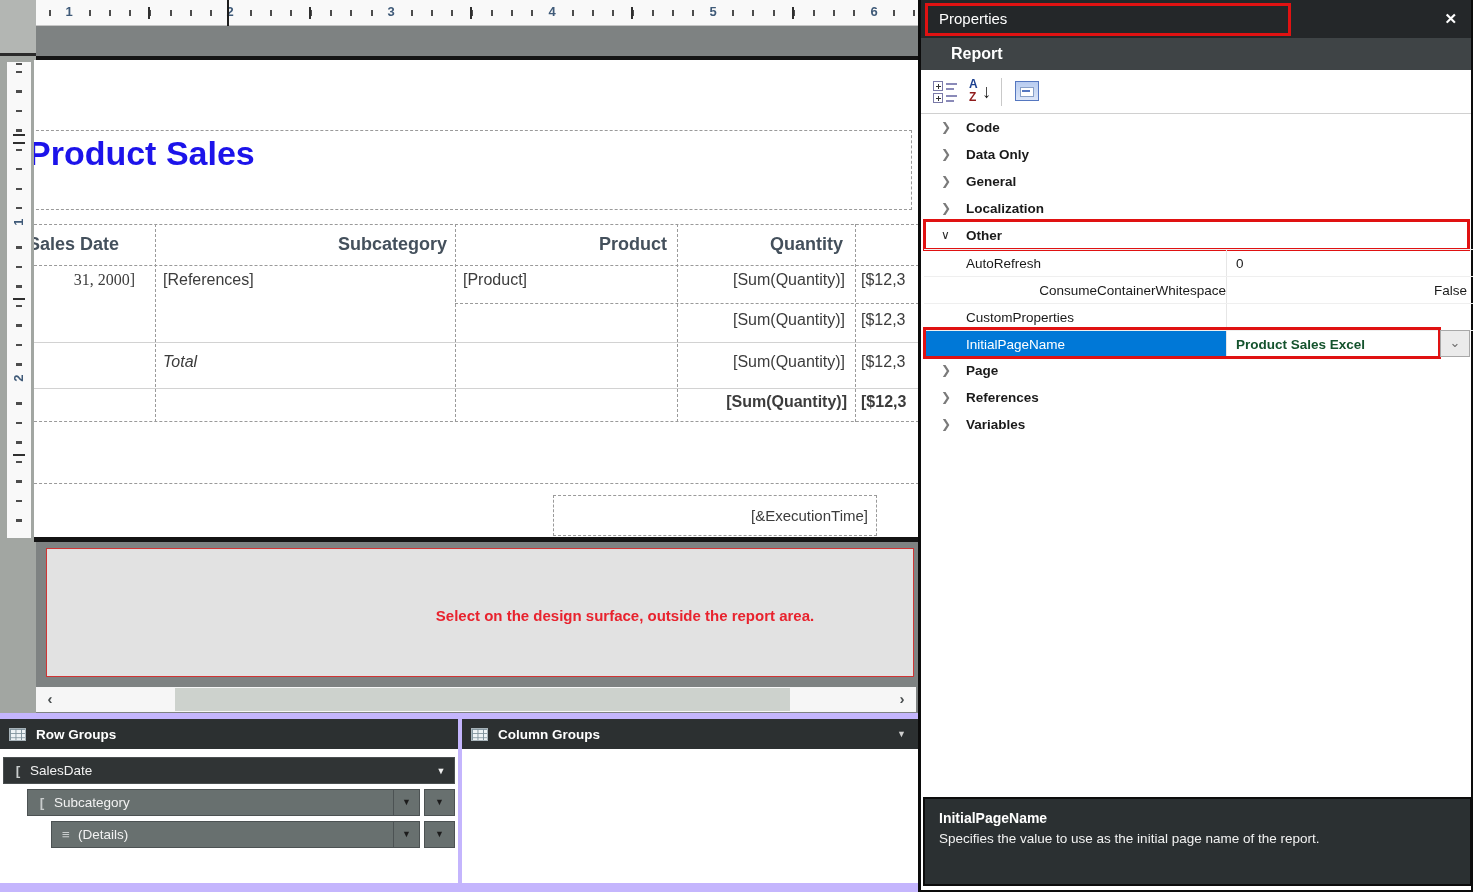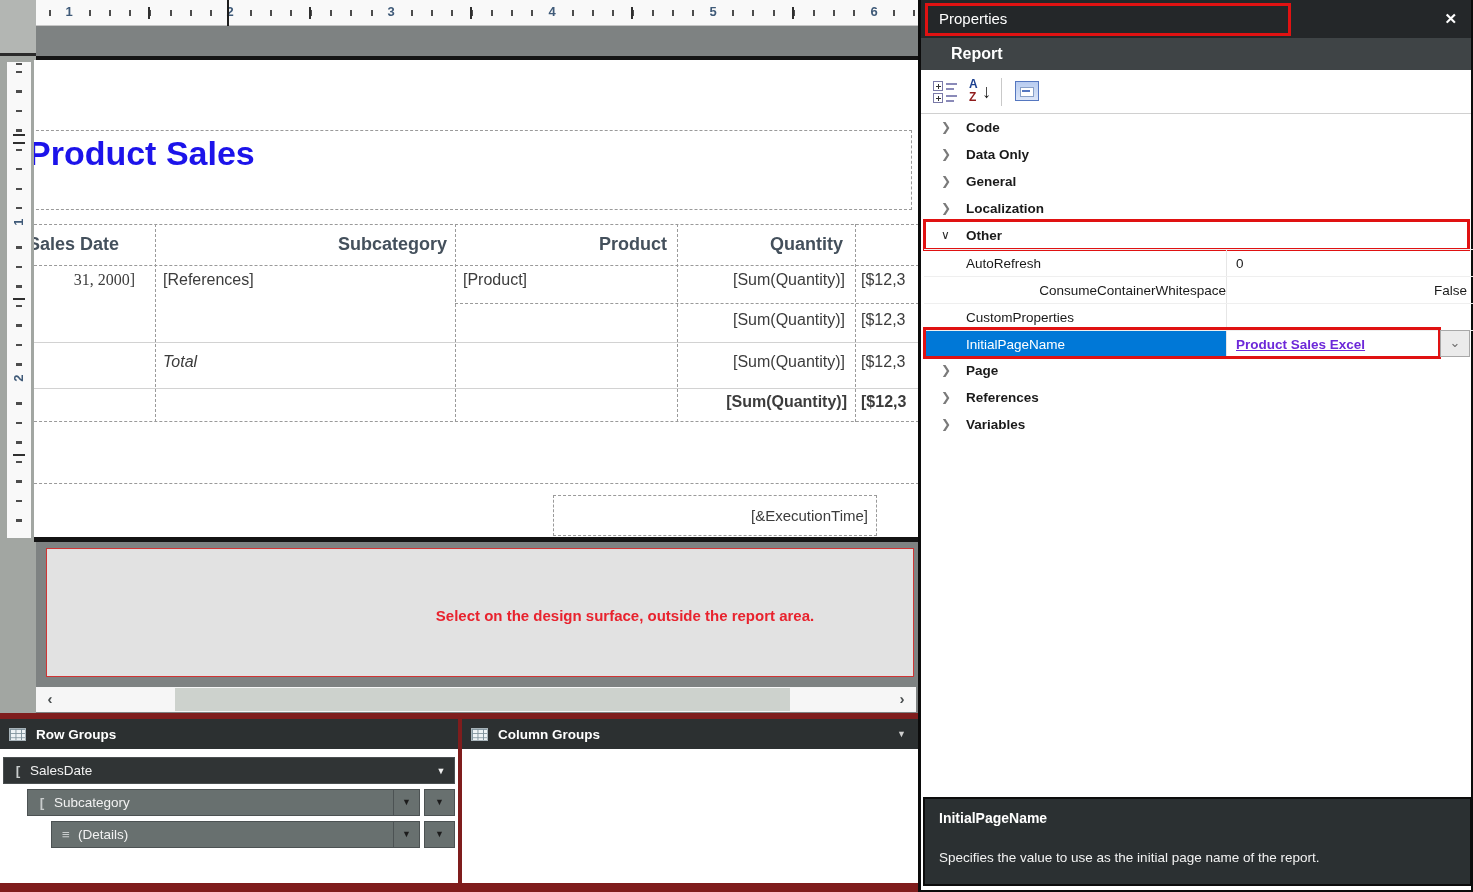--- a/index.html
+++ b/index.html
@@ -40,21 +40,21 @@
   #execbox { left:519px; top:435px; width:324px; height:41px; text-align:right; font-size:15px; color:#3c3c3c; line-height:39px; padding-right:8px; }
 
   
   #callout { left:46px; top:548px; width:868px; height:129px; background:#e2e2e2; border:1px solid #cf3434; }
   #callout span { position:absolute; left:310px; right:20px; top:58px; text-align:center; font-size:15px; font-weight:bold; color:#e8232e; }
   #hscroll { left:36px; top:687px; width:880px; height:25px; background:#f6f6f6; }
   .scroll-arrow { top:0; width:20px; height:25px; text-align:center; line-height:24px; font-size:15px; font-weight:bold; color:#4a4f50; }
   #hthumb { left:139px; top:1px; width:615px; height:23px; background:#cdd2cd; }
 
   
-  #groups { left:0; top:713px; width:920px; height:179px; background:#7f1d1d; }
+  #groups { left:0; top:713px; width:920px; height:179px; background:#c4b5fd; }
   .ghdr { top:6px; height:30px; background:#2c3031; color:#ffffff; display:flex; align-items:center; gap:10px; padding-left:9px; font-size:13.5px; font-weight:600; }
   .grid-icon { display:inline-block; width:17px; height:13px; border:1px solid #a8b4ba; background-color:#eef3f5;
       background-image:linear-gradient(#7f929b 1px,transparent 1px),linear-gradient(90deg,#7f929b 1px,transparent 1px);
       background-size:5.5px 4.2px; }
   .gpanel { top:36px; height:134px; background:#ffffff; }
   .gbar { height:27px; color:#f2f2f2; font-size:13.5px; display:flex; align-items:center; }
   .gbar .blabel { flex:1; white-space:nowrap; overflow:hidden; }
   .gicon { width:16px; text-align:center; color:#c9cdcd; font-weight:bold; margin:0 4px 0 6px; }
   .dd { width:26px; text-align:center; font-size:9px; }
   .gbtn { width:31px; height:27px; background:#68706f; border:1px solid #4c5253; text-align:center; font-size:9px; color:#1c1c1c; line-height:25px; }
@@ -87,29 +87,29 @@
 
   .prow { left:3px; width:549px; height:27px; font-size:13.5px; color:#1a1a1a; }
   .prow .chev { position:absolute; left:17px; top:0; width:16px; line-height:27px; font-size:12px; color:#7a7a7a; }
   .prow .chev.open { color:#2a2a2a; }
   .prow .clabel { position:absolute; left:42px; top:0; line-height:27px; font-weight:bold; white-space:nowrap; }
   .prow .pname { position:absolute; left:0; top:0; width:303px; line-height:27px; padding-left:42px; white-space:nowrap; overflow:hidden; }
   .prow .pval { position:absolute; left:303px; top:0; right:6px; line-height:27px; padding-left:9px; white-space:nowrap; overflow:hidden; }
   .prow.prop { border-top:1px solid #efefef; }
   .prow.prop .pname { border-right:1px solid #e6e6e6; }
   .prow.sel .pname { background:#0078d7; color:#ffffff; }
-  .prow.sel .pval { font-weight:bold; color:#6d28d9;text-decoration:underline; }
+  .prow.sel .pval { font-weight:bold; color:#14532d; }
   .redbox { border:3px solid #e01212; }
   #other-redbox { left:2px; top:219px; width:547px; height:32px; }
   #ipn-redbox { left:2px; top:327px; width:518px; height:32px; }
   #ipn-combo { left:519px; top:330px; width:30px; height:27px; background:#ebebeb; border:1px solid #a8a8a8;
       text-align:center; line-height:23px; font-size:13px; color:#6d6d6d; }
   #props-desc { left:2px; top:797px; width:549px; height:89px; background:#2b3032; border:2px solid #0c0c0c; padding:11px 14px; }
   #props-desc .dtitle { font-size:14px; font-weight:bold; color:#ffffff; }
-  #props-desc .dtext { font-size:13.5px; color:#f2f2f2; margin-top:24px; }
+  #props-desc .dtext { font-size:13.5px; color:#f2f2f2; margin-top:5px; }
 </style>
 </head>
 <body>
 
 <div id="app" class="abs" style="left:0;top:0;width:1473px;height:892px;">
 
   <div id="designer" class="abs">
     <div id="hruler" class="abs">
       <div class="tminor abs"></div>
       <div class="thalf abs"></div>

